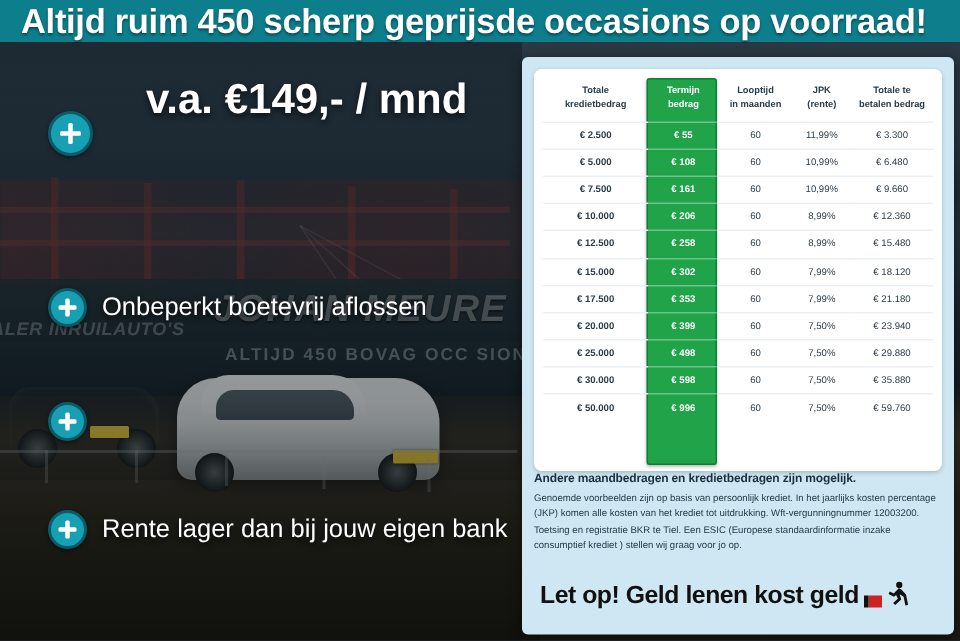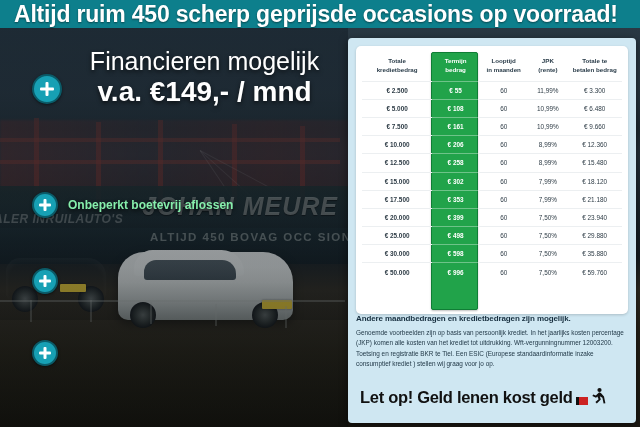--- a/index.html
+++ b/index.html
@@ -166,21 +166,21 @@
   .plus-badge::before, .plus-badge::after {
     content: ""; position: absolute; background: #ffffff; border-radius: 1px;
   }
   .plus-badge::before { left: 50%; top: 5px; width: 3px; height: 12px; transform: translateX(-50%); }
   .plus-badge::after  { top: 50%; left: 5px; height: 3px; width: 12px; transform: translateY(-50%); }
   .plus-badge.big { width: 30px; height: 30px; }
   .plus-badge.big::before { top: 6px; height: 14px; }
   .plus-badge.big::after { left: 6px; width: 14px; }
 
   .bullet-text {
-    color: #86efac; font-size: 12px; font-weight: 700;
+    color: #ffffff; font-size: 17px; font-weight: 400;
     text-shadow: 0 2px 4px rgba(0,0,0,.75);
     white-space: nowrap;
   }
   #b1 { top: 192px; }
   #b2 { top: 268px; }
   #b3 { top: 340px; }
   #bhero { top: 74px; left: 32px; width: 34px; }
 
   
   .panel {
@@ -319,33 +319,33 @@
   </div>
 
   <div class="banner">
     <div class="banner-text">Altijd ruim 450 scherp geprijsde occasions op voorraad!</div>
   </div>
 
   <div class="bullet" id="bhero">
     <div class="plus-badge big"></div>
   </div>
   <div class="headline">
-    <div class="l1">Financieren mogelijk</div>
     <div class="l2">v.a. €149,- / mnd</div>
   </div>
 
   <div class="bullet" id="b1">
     <div class="plus-badge"></div>
     <div class="bullet-text">Onbeperkt boetevrij aflossen</div>
   </div>
   <div class="bullet" id="b2">
     <div class="plus-badge"></div>
   </div>
   <div class="bullet" id="b3">
     <div class="plus-badge"></div>
+    <div class="bullet-text">Rente lager dan bij jouw eigen bank</div>
   </div>
 
   <div class="panel">
 
     <div class="table-card">
       <div class="green-strip">
         <div class="green-col"></div>
       </div>
       <table class="rate">
         <colgroup>

